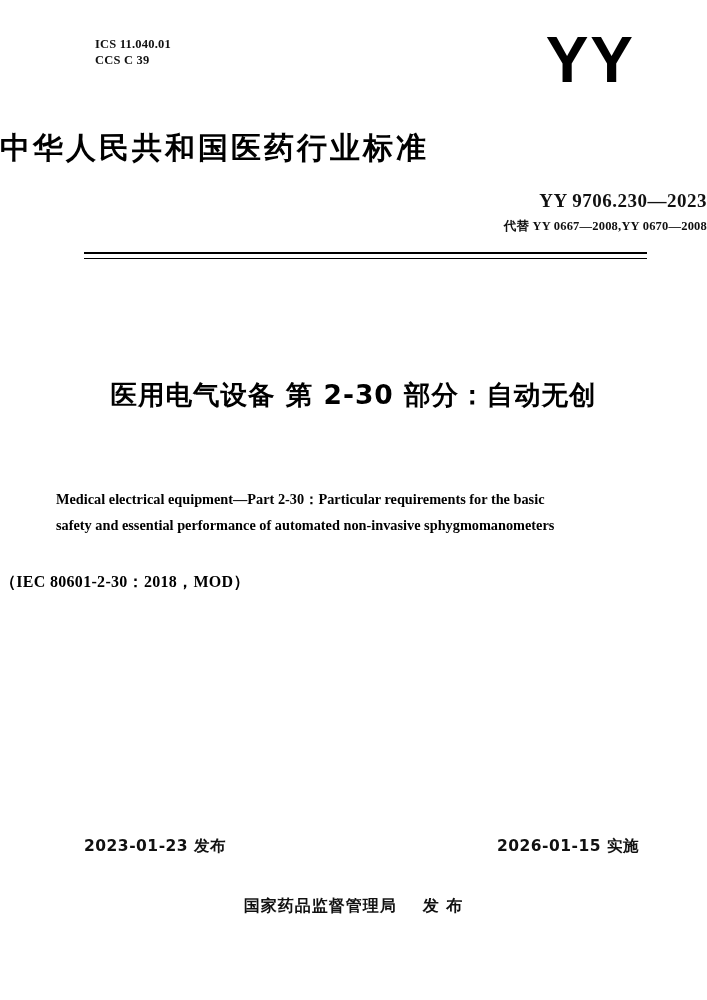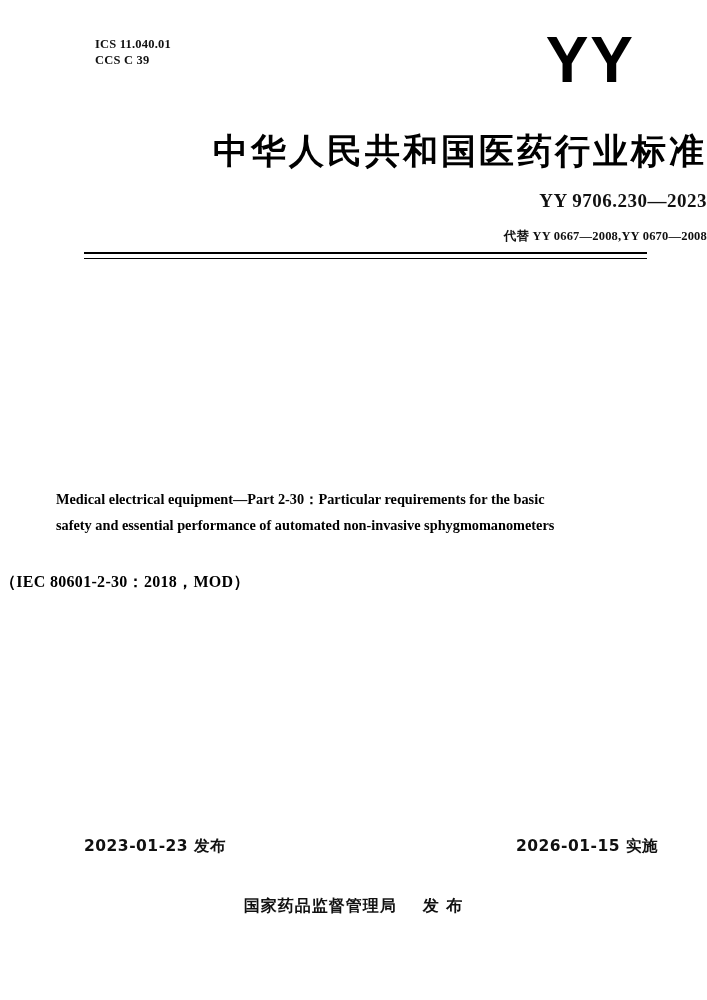--- a/index.html
+++ b/index.html
@@ -50,45 +50,44 @@
     letter-spacing: 2px;
     color: #000;
   }
 
   
   .std-title {
     position: absolute;
     left: 0;
     right: 0;
     top: 128px;
-    text-align: right;
-    font-family: "DejaVu Sans", sans-serif;
-    font-weight: bold;
-    font-size: 35px;
+    text-align: left;
+    font-family: "DejaVu Sans", sans-serif;
+    font-weight: bold;
+    font-size: 30px;
     letter-spacing: 3px;
     color: #000;
-    padding-left: 40px;
   }
 
   
   .std-number {
     position: absolute;
     left: 0;
     right: 0;
     top: 190px;
     text-align: right;
   }
   .std-number .num {
     font-family: "Liberation Serif", serif;
     font-weight: bold;
     font-size: 19px;
     letter-spacing: 0.5px;
   }
   .std-number .replaces {
-    margin-top: 16px;
+    margin-top: 6px;
     font-family: "Liberation Serif", serif;
     font-weight: bold;
     font-size: 12.5px;
     letter-spacing: 0.2px;
   }
 
   
   .rule {
     position: absolute;
     left: 84px;
@@ -142,21 +141,21 @@
     position: absolute;
     left: 84px;
     top: 836px;
     font-family: "DejaVu Sans", sans-serif;
     font-weight: bold;
     font-size: 15.5px;
     letter-spacing: 0.5px;
   }
   .date-effective {
     position: absolute;
-    right: 49px;
+    right: 68px;
     top: 836px;
     font-family: "DejaVu Sans", sans-serif;
     font-weight: bold;
     font-size: 15.5px;
     letter-spacing: 0.5px;
   }
   .publisher {
     position: absolute;
     left: 0;
     right: 0;
@@ -185,20 +184,21 @@
 
   <div class="std-number">
     <div class="num">YY 9706.230—2023</div>
     <div class="replaces">代替 YY 0667—2008,YY 0670—2008</div>
   </div>
 
   <div class="rule rule-top"></div>
   <div class="rule rule-bottom"></div>
 
   <div class="title-cn">
+    <div>医用电气设备  第 2-30 部分：自动无创</div>
   </div>
 
   <div class="title-en">
     <div>Medical electrical equipment—Part 2-30：Particular requirements for the basic</div>
     <div>safety and essential performance of automated non-invasive sphygmomanometers</div>
   </div>
 
   <div class="title-mod">（IEC 80601-2-30：2018，MOD）</div>
 
   <div class="date-issue">2023-01-23 发布</div>

